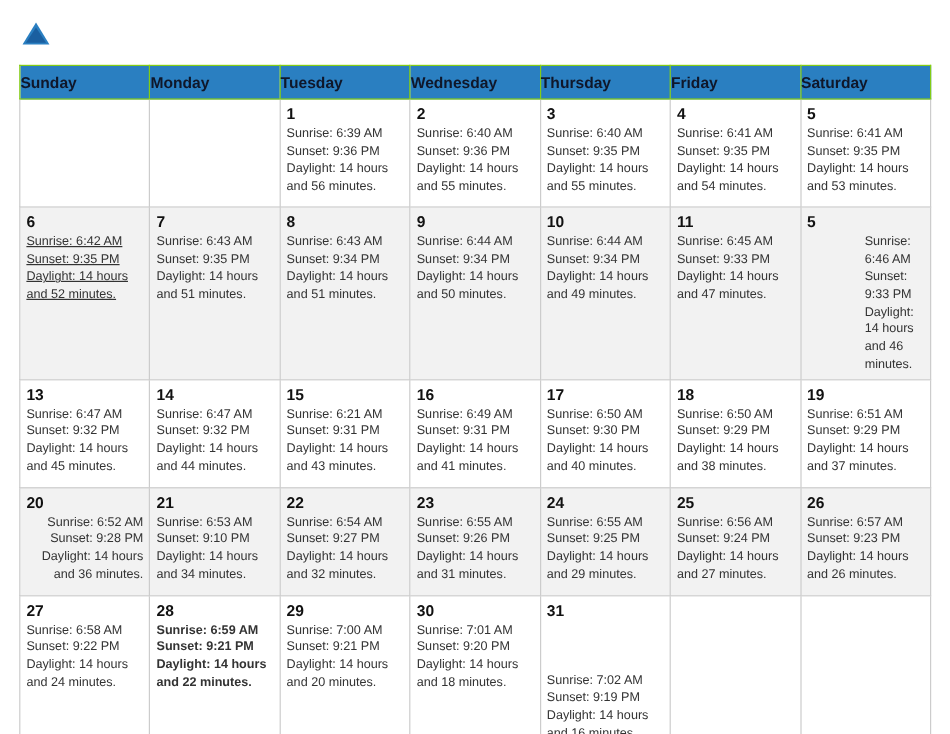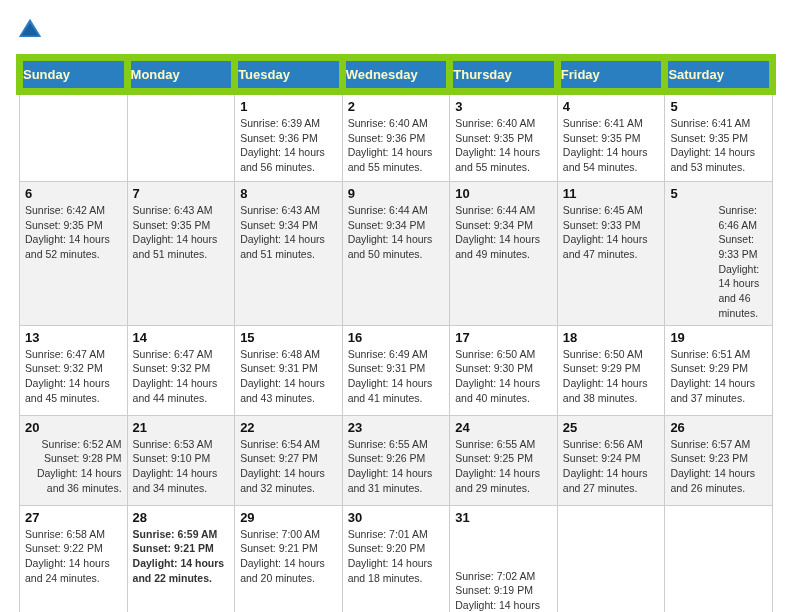--- a/index.html
+++ b/index.html
@@ -37,26 +37,26 @@
       font-size: 15px;
       color: #444;
     }
     table {
       width: 100%;
       border-collapse: collapse;
       table-layout: fixed;
     }
     thead tr th {
       background-color: #2a7fc1;
-      color: #fef9c3;
+      color: #0f172a;
       font-size: 13px;
       font-weight: bold;
       padding: 6px 0;
       text-align: left;
-      border: 7px solid #84cc16;
+      border: 1px solid #84cc16;
     }
     tbody tr td {
       border: 1px solid #ccc;
       vertical-align: top;
       padding: 4px 5px;
       font-size: 11px;
       color: #222;
       height: 90px;
     }
     .day-number {
@@ -144,21 +144,21 @@
         <td>
           <span class="day-number">5</span>
           <div class="day-detail" style="white-space: pre-line;">Sunrise: 6:41 AM
 Sunset: 9:35 PM
 Daylight: 14 hours and 53 minutes.</div>
         </td>
       </tr>
       <tr>
         <td>
           <span class="day-number">6</span>
-          <div class="day-detail" style="white-space: pre-line;">Sunrise: 6:42 AM
+          <div class="day-detail" style="white-space: pre-line; text-decoration: underline;">Sunrise: 6:42 AM
 Sunset: 9:35 PM
 Daylight: 14 hours and 52 minutes.</div>
         </td>
         <td>
           <span class="day-number">7</span>
           <div class="day-detail" style="white-space: pre-line;">Sunrise: 6:43 AM
 Sunset: 9:35 PM
 Daylight: 14 hours and 51 minutes.</div>
         </td>
         <td>
@@ -200,21 +200,21 @@
 Daylight: 14 hours and 45 minutes.</div>
         </td>
         <td>
           <span class="day-number">14</span>
           <div class="day-detail" style="white-space: pre-line;">Sunrise: 6:47 AM
 Sunset: 9:32 PM
 Daylight: 14 hours and 44 minutes.</div>
         </td>
         <td>
           <span class="day-number">15</span>
-          <div class="day-detail" style="white-space: pre-line;">Sunrise: 6:48 AM
+          <div class="day-detail" style="white-space: pre-line;">Sunrise: 6:21 AM
 Sunset: 9:31 PM
 Daylight: 14 hours and 43 minutes.</div>
         </td>
         <td>
           <span class="day-number">16</span>
           <div class="day-detail" style="white-space: pre-line;">Sunrise: 6:49 AM
 Sunset: 9:31 PM
 Daylight: 14 hours and 41 minutes.</div>
         </td>
         <td>

